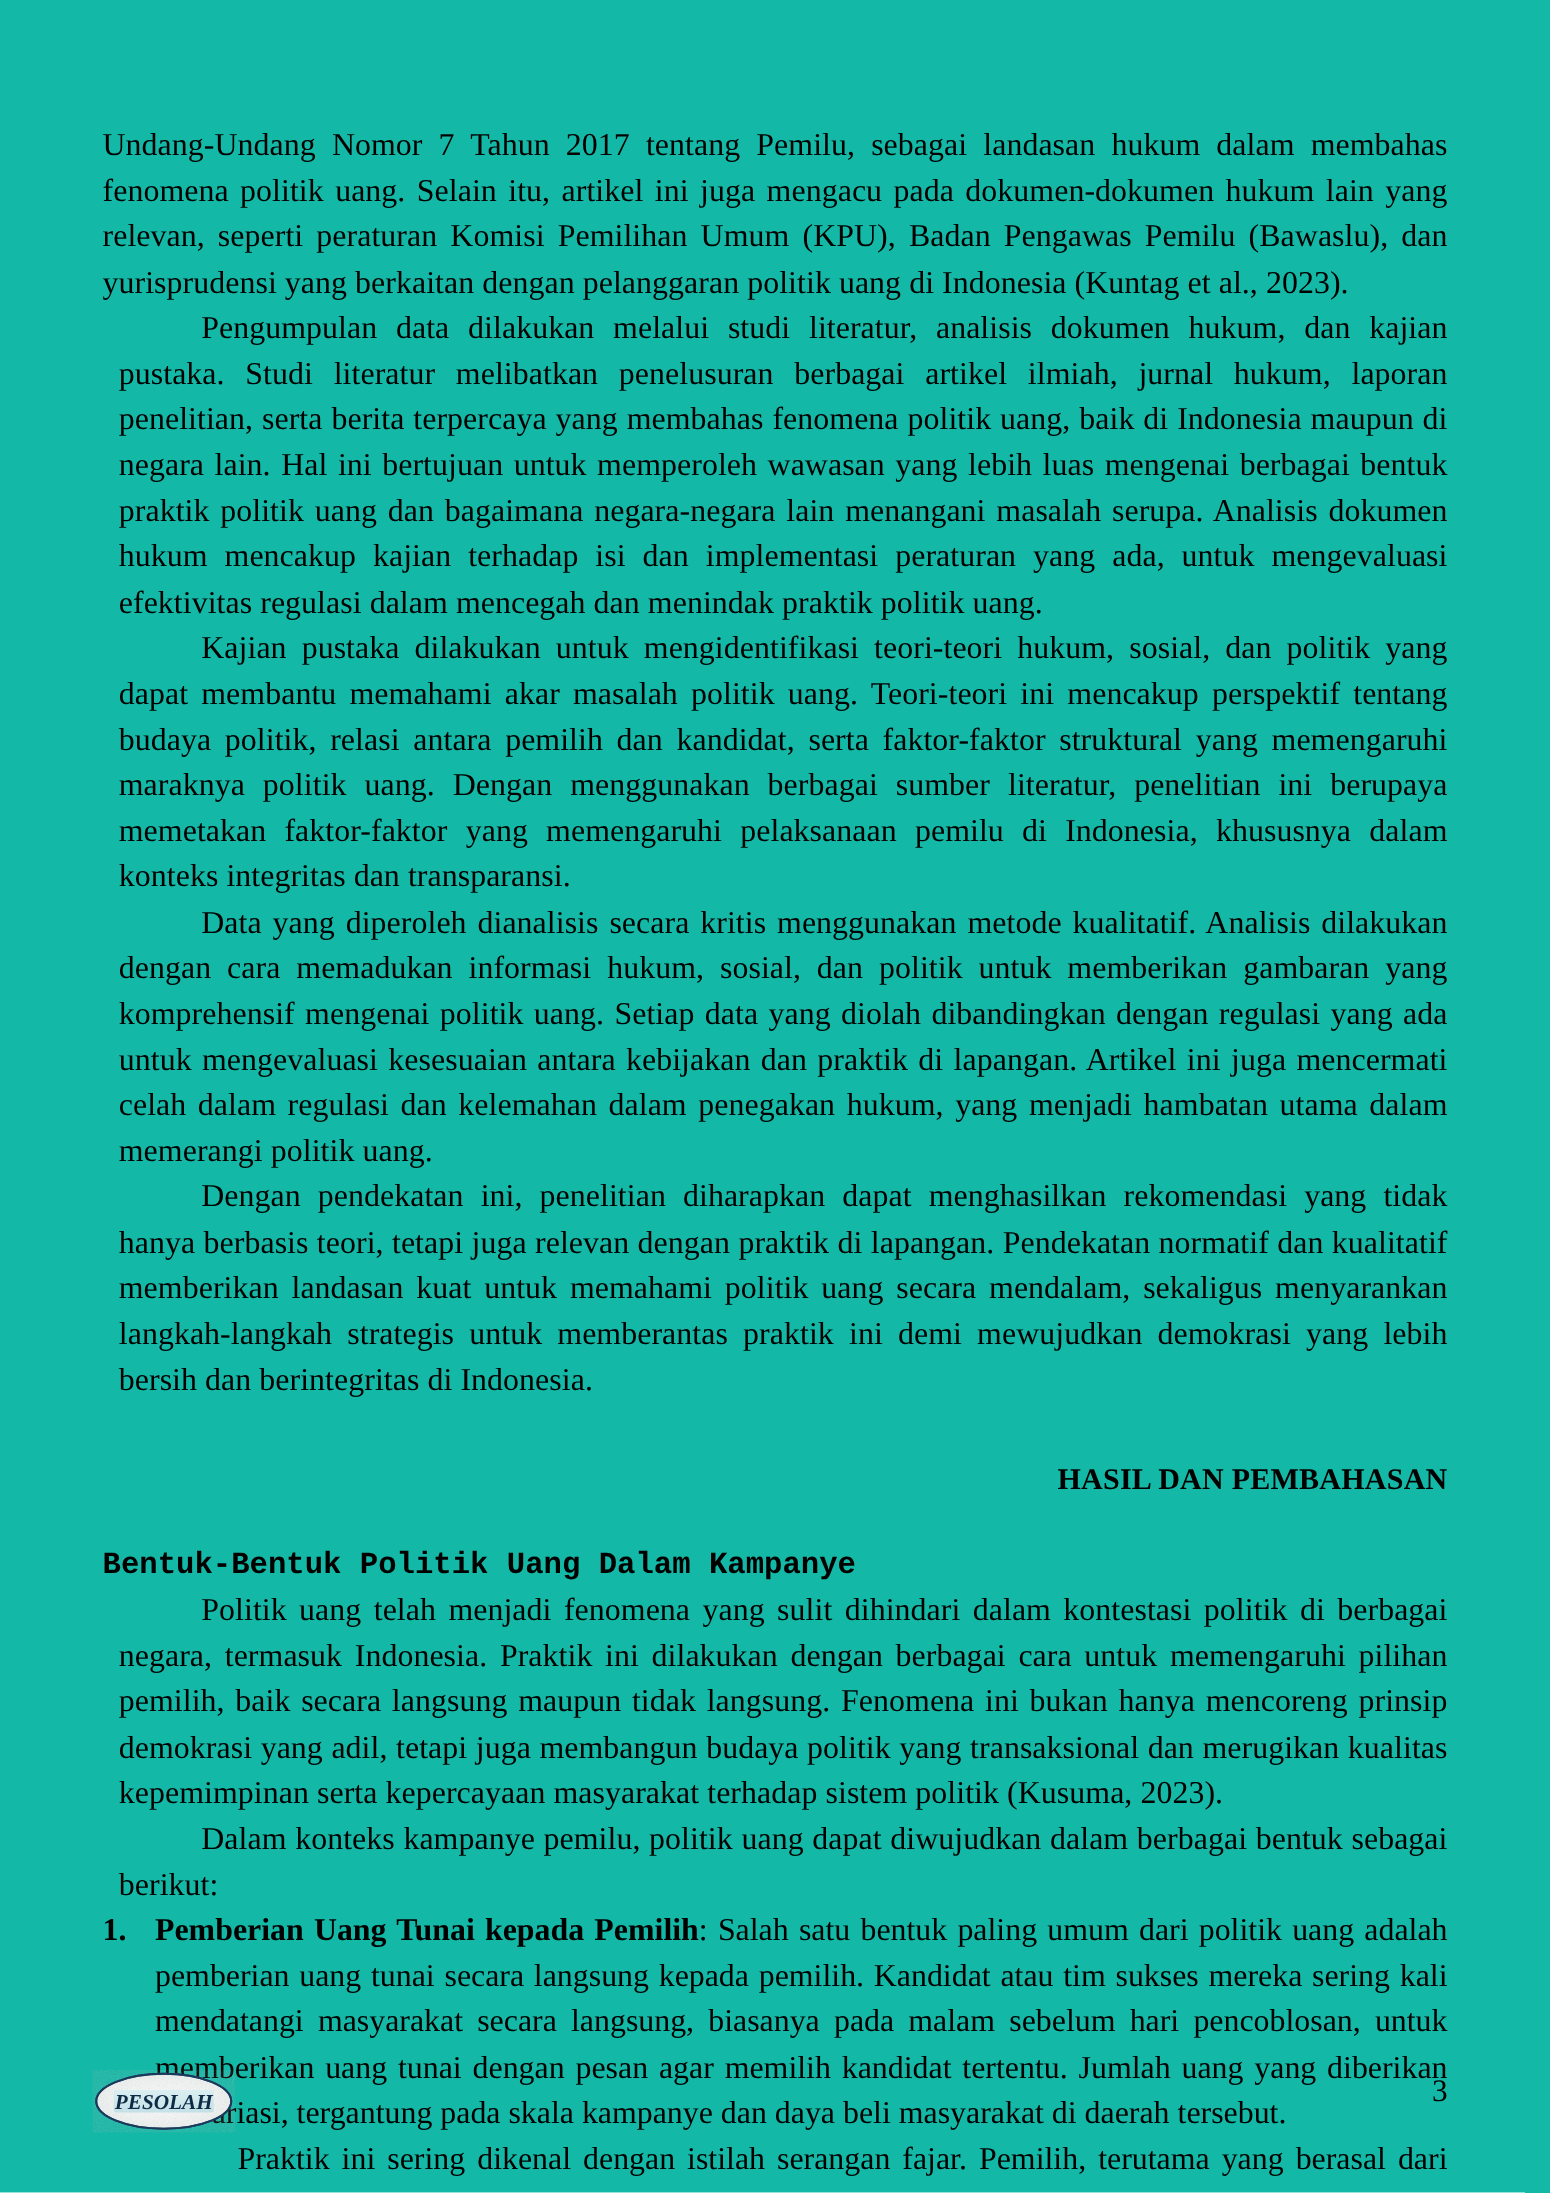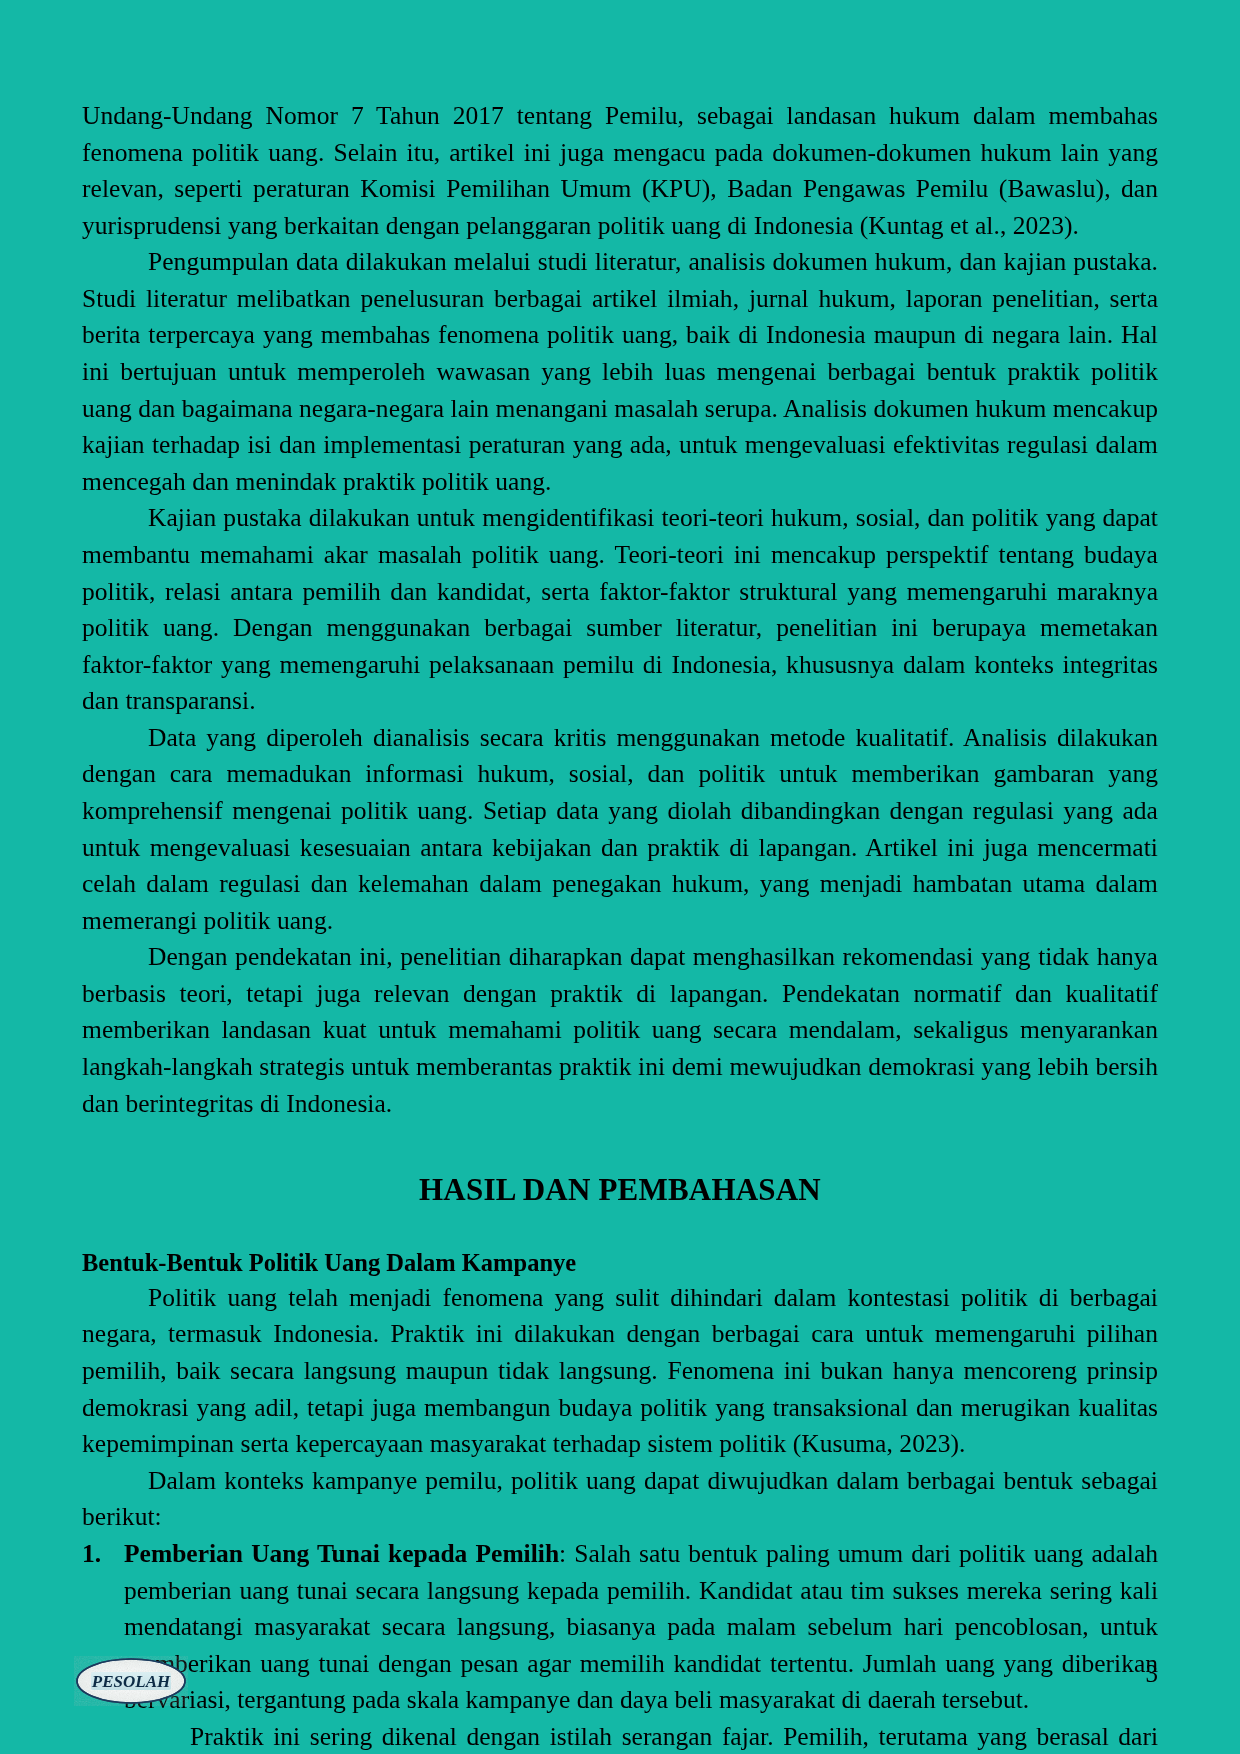--- a/index.html
+++ b/index.html
@@ -28,35 +28,37 @@
   p.body {
     margin: 0;
     font-size: 25.5px;
     line-height: 1.435;
     text-align: justify;
     text-justify: inter-word;
     letter-spacing: 0.05px;
   }
   p.indent {
     text-indent: 66px;
+    margin-left: 13px;
   }
   h1.section-heading {
     margin: 0;
-    font-size: 31px;
+    font-size: 24px;
     font-weight: bold;
     line-height: 1.4;
-    text-align: center;
+    text-align: right;
     letter-spacing: 0.2px;
   }
   h2.sub-heading {
     margin: 0;
     font-size: 24.5px;
     font-weight: bold;
     line-height: 1.4;
     text-align: left;
+    font-family: Liberation Mono, monospace;
   }
   .spacer-lg { height: 46px; }
   .spacer-md { height: 34px; }
 
   ol.numbered {
     margin: 0;
     padding: 0;
     list-style: none;
   }
   ol.numbered > li {

